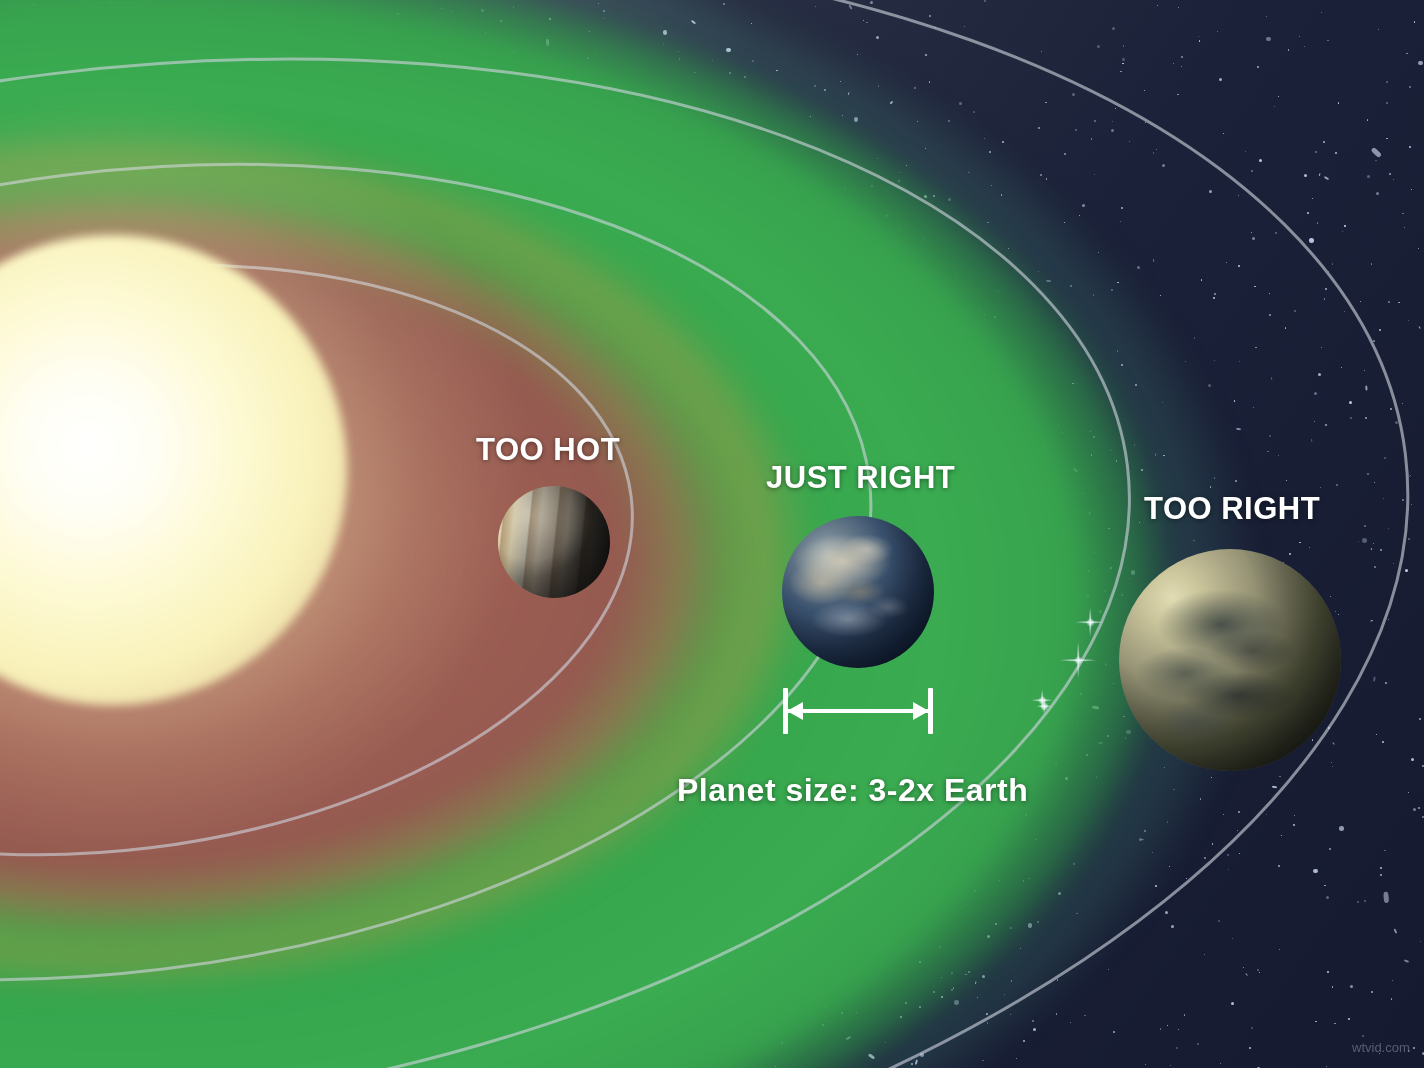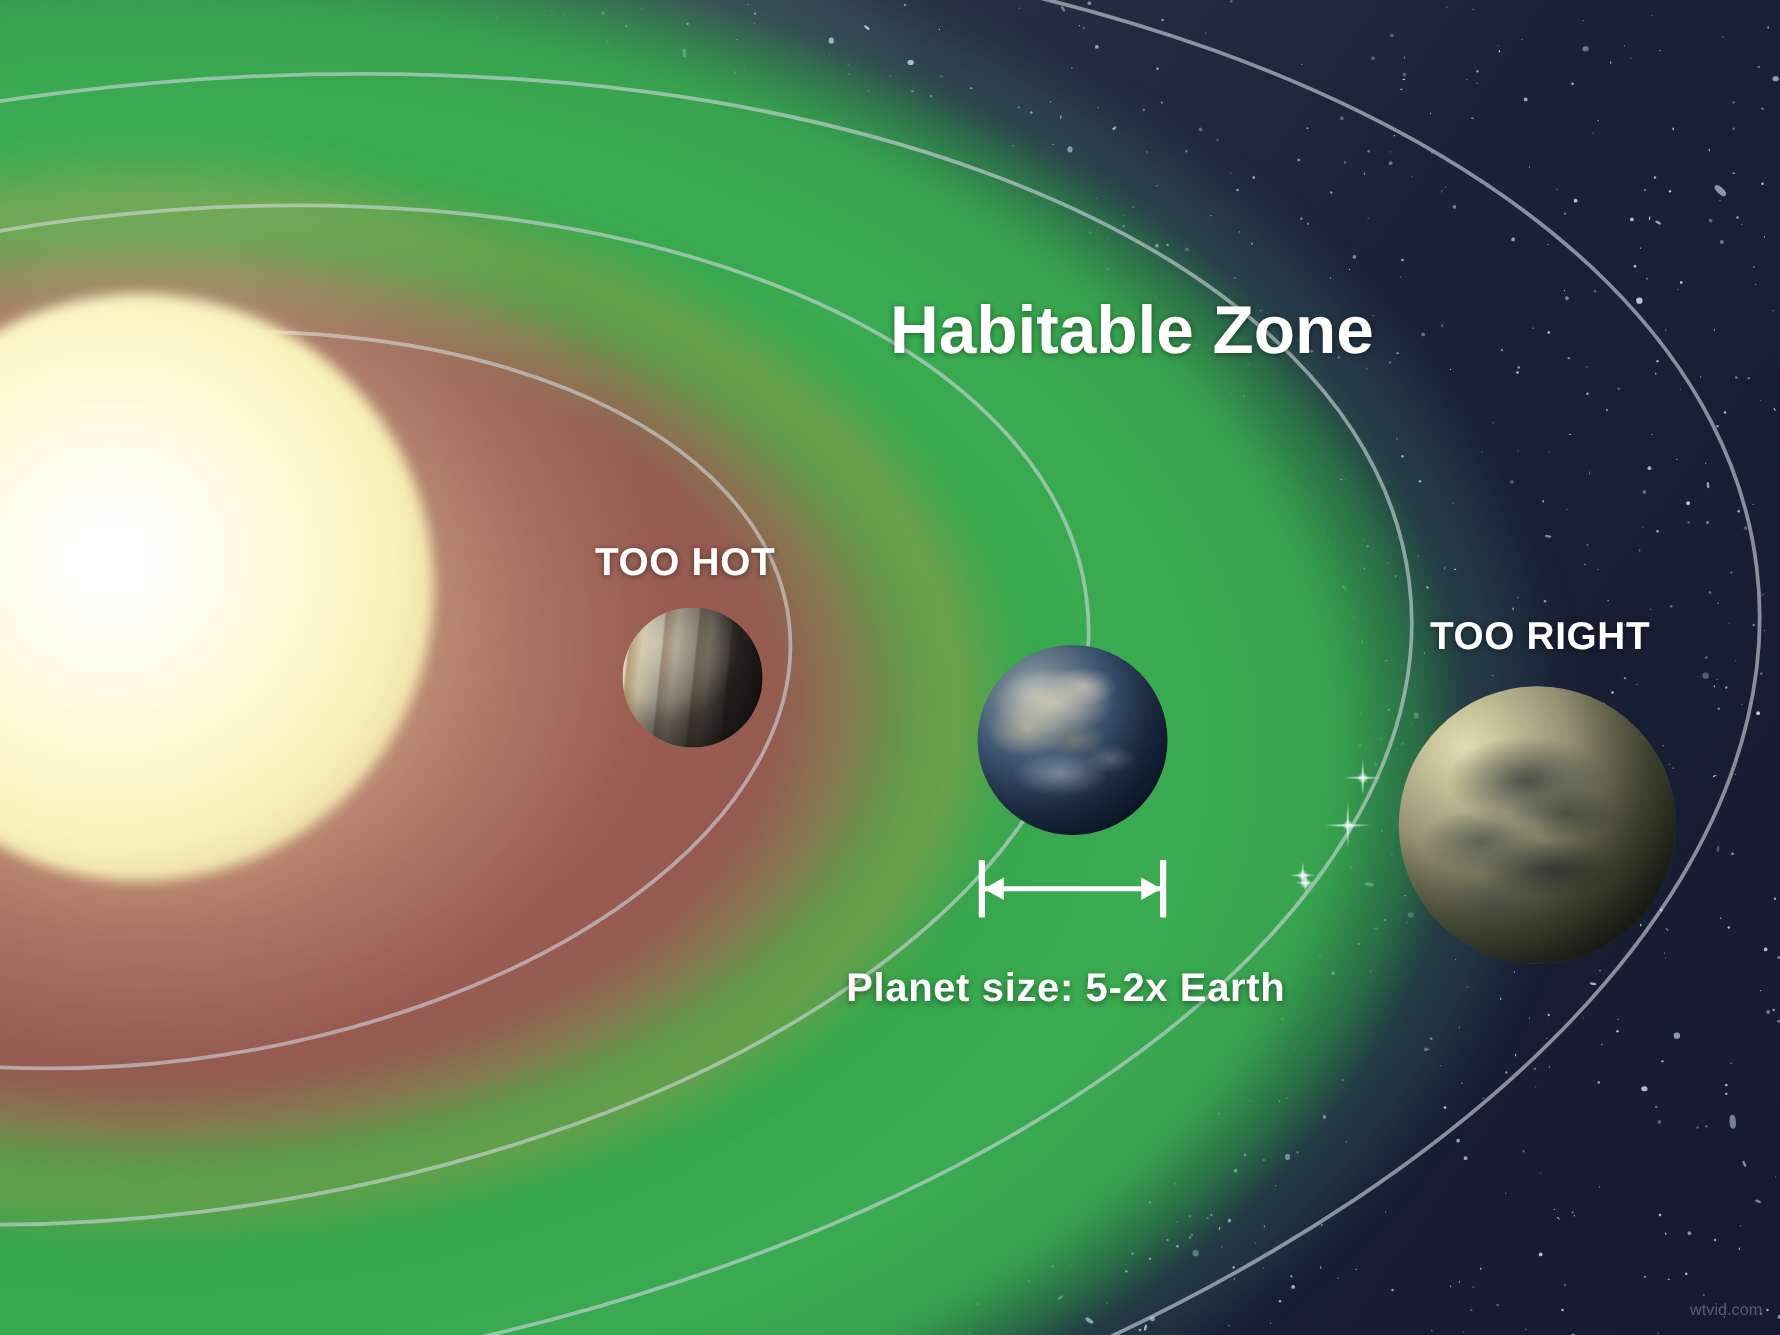--- a/index.html
+++ b/index.html
@@ -1418,27 +1418,27 @@
   <div class="planet" id="planet-earth">
     <div class="land"></div>
     <div class="shade"></div>
   </div>
 
   <div class="planet" id="planet-cold">
     <div class="terrain"></div>
     <div class="shade"></div>
   </div>
 
-  <div class="lbl" id="title">Habitable Zone</div>
   <div class="lbl" id="label-hot">TOO HOT</div>
+  <div class="lbl" id="label-right">JUST RIGHT</div>
   <div class="lbl" id="label-cold">TOO RIGHT</div>
 
   <div id="measure">
     <div class="cap l"></div>
     <div class="cap r"></div>
     <div class="bar"></div>
     <div class="ah l"></div>
     <div class="ah r"></div>
   </div>
-  <div class="lbl" id="caption">Planet size: 5-2x Earth</div>
+  <div class="lbl" id="caption">Planet size: 3-2x Earth</div>
 
   <div id="watermark">wtvid.com</div>
 </div>
 
 </body></html>

